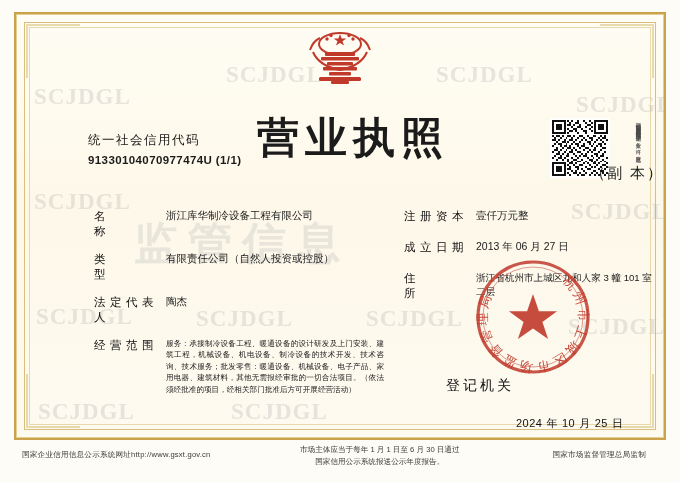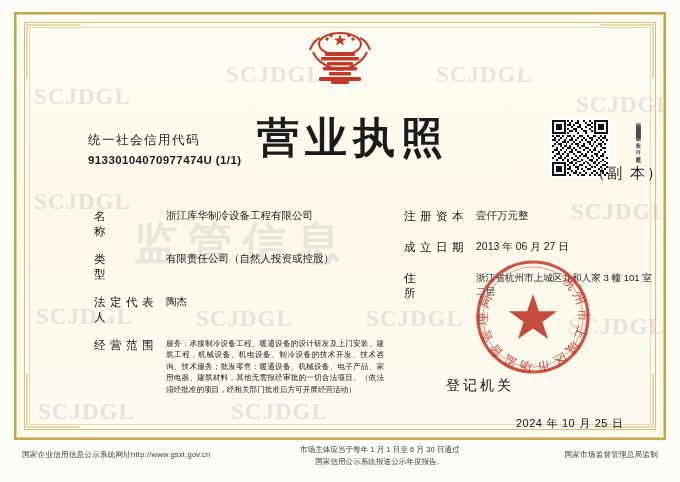--- a/index.html
+++ b/index.html
@@ -195,21 +195,21 @@
     left: 498px; top: 402px;
     font-size: 11px;
     color: #111;
     letter-spacing: .5px;
   }
   .issue-date span { margin: 0 2px; }
 
   
   .footer {
     position: absolute;
-    left: 0; right: 0; bottom: 8px;
+    left: 0; right: 12px; bottom: 8px;
     height: 30px;
     font-size: 7.6px;
     color: #3a3a3a;
   }
   .foot-left  { position: absolute; left: 22px;  top: 6px; letter-spacing: .2px; }
   .foot-mid   { position: absolute; left: 300px; top: 0px; text-align: center; line-height: 1.55; }
   .foot-right { position: absolute; right: 22px; top: 6px; letter-spacing: .2px; }
 </style>
 </head>
 <body>

